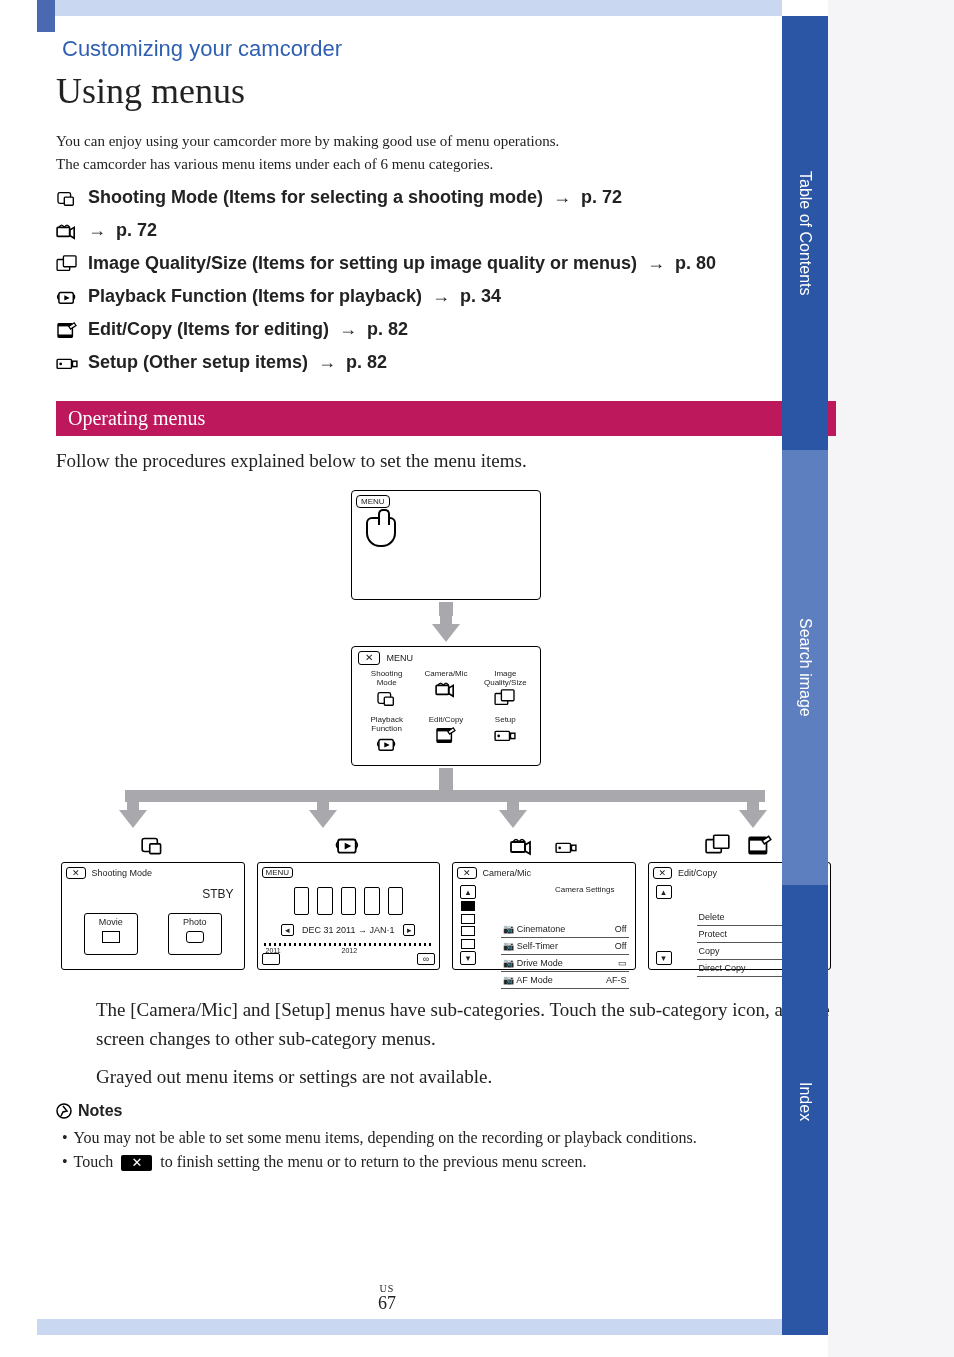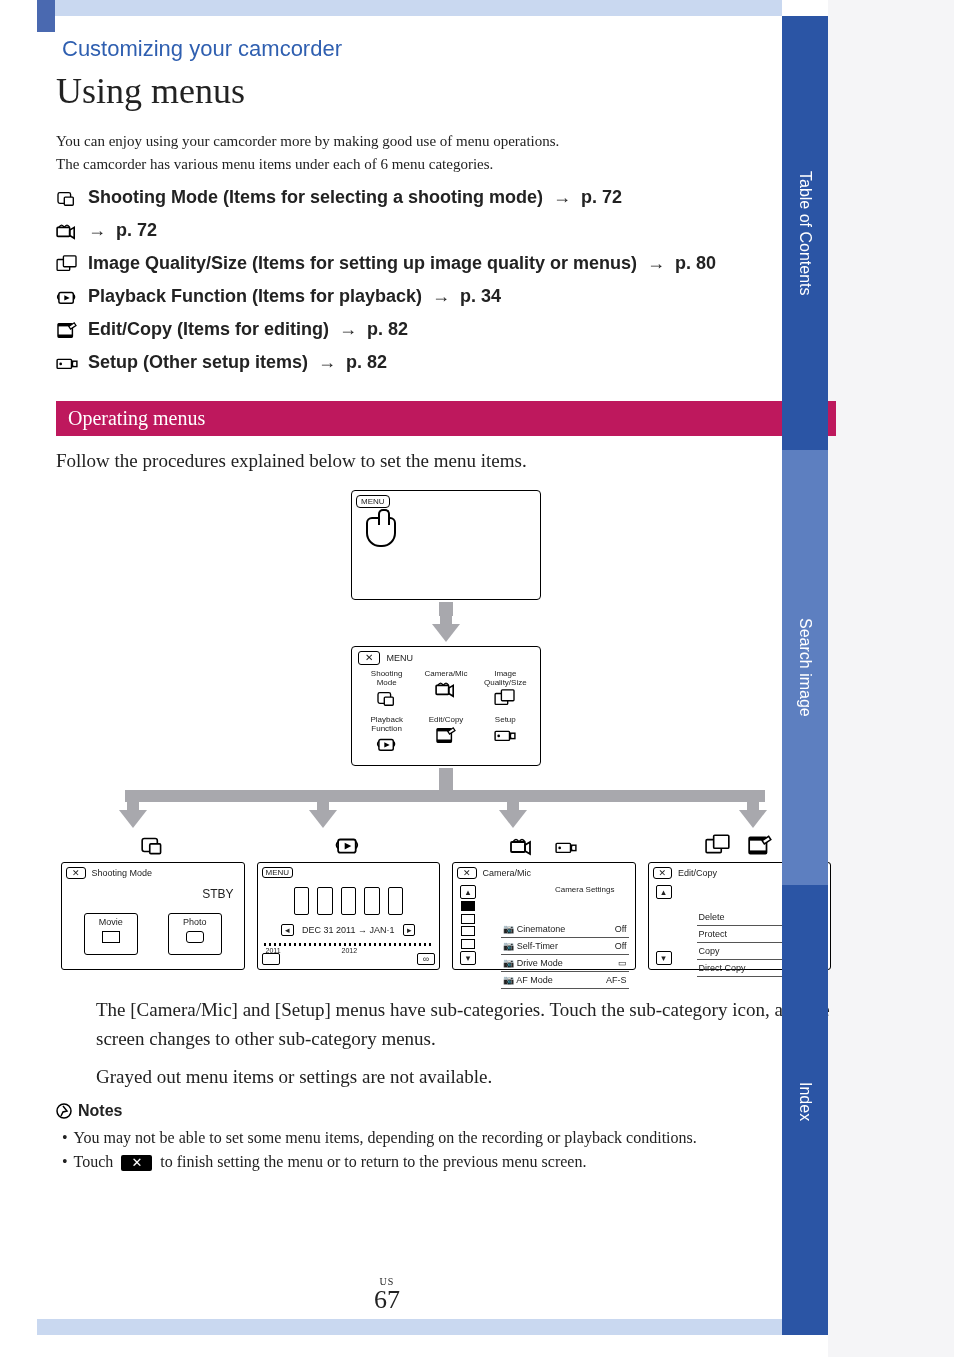--- a/index.html
+++ b/index.html
@@ -66,21 +66,21 @@
   
   .sidetabs { position: absolute; right: 0; top: 16px; bottom: 38px; width: 46px; display: flex; flex-direction: column; }
   .tab { flex: 1; writing-mode: vertical-rl; text-align: center; color: #fff; font-family: Arial, sans-serif; font-size: 16px; display:flex; align-items:center; justify-content:center; padding: 20px 0; cursor:pointer;}
   .tab.toc { background: #2b55a5; }
   .tab.search { background: #5d7fc0; }
   .tab.index { background: #2b55a5; }
   .bottombar { position:absolute; left:37px; right:0; bottom:22px; height:16px; background:#c9d8f0;}
   .bottombar::after{ content:""; position:absolute; right:0; bottom:0; width:46px; height:16px; background:#2b55a5;}
   .pageno { position:absolute; left:0; right:54px; bottom:44px; text-align:center; font-family:Georgia,serif; }
   .pageno .us{ display:block; font-size:10px; letter-spacing:1px;}
-  .pageno .num{ font-size:26px; line-height:1;text-align:center;}
+  .pageno .num{ font-size:18px; line-height:1;text-align:center;}
 </style>
 </head>
 <body>
 
 <div class="page">
   <div class="topbar"></div>
 
   <div class="content">
     <div class="section-label">Customizing your camcorder</div>
     <h1 class="page-title">Using menus</h1>

